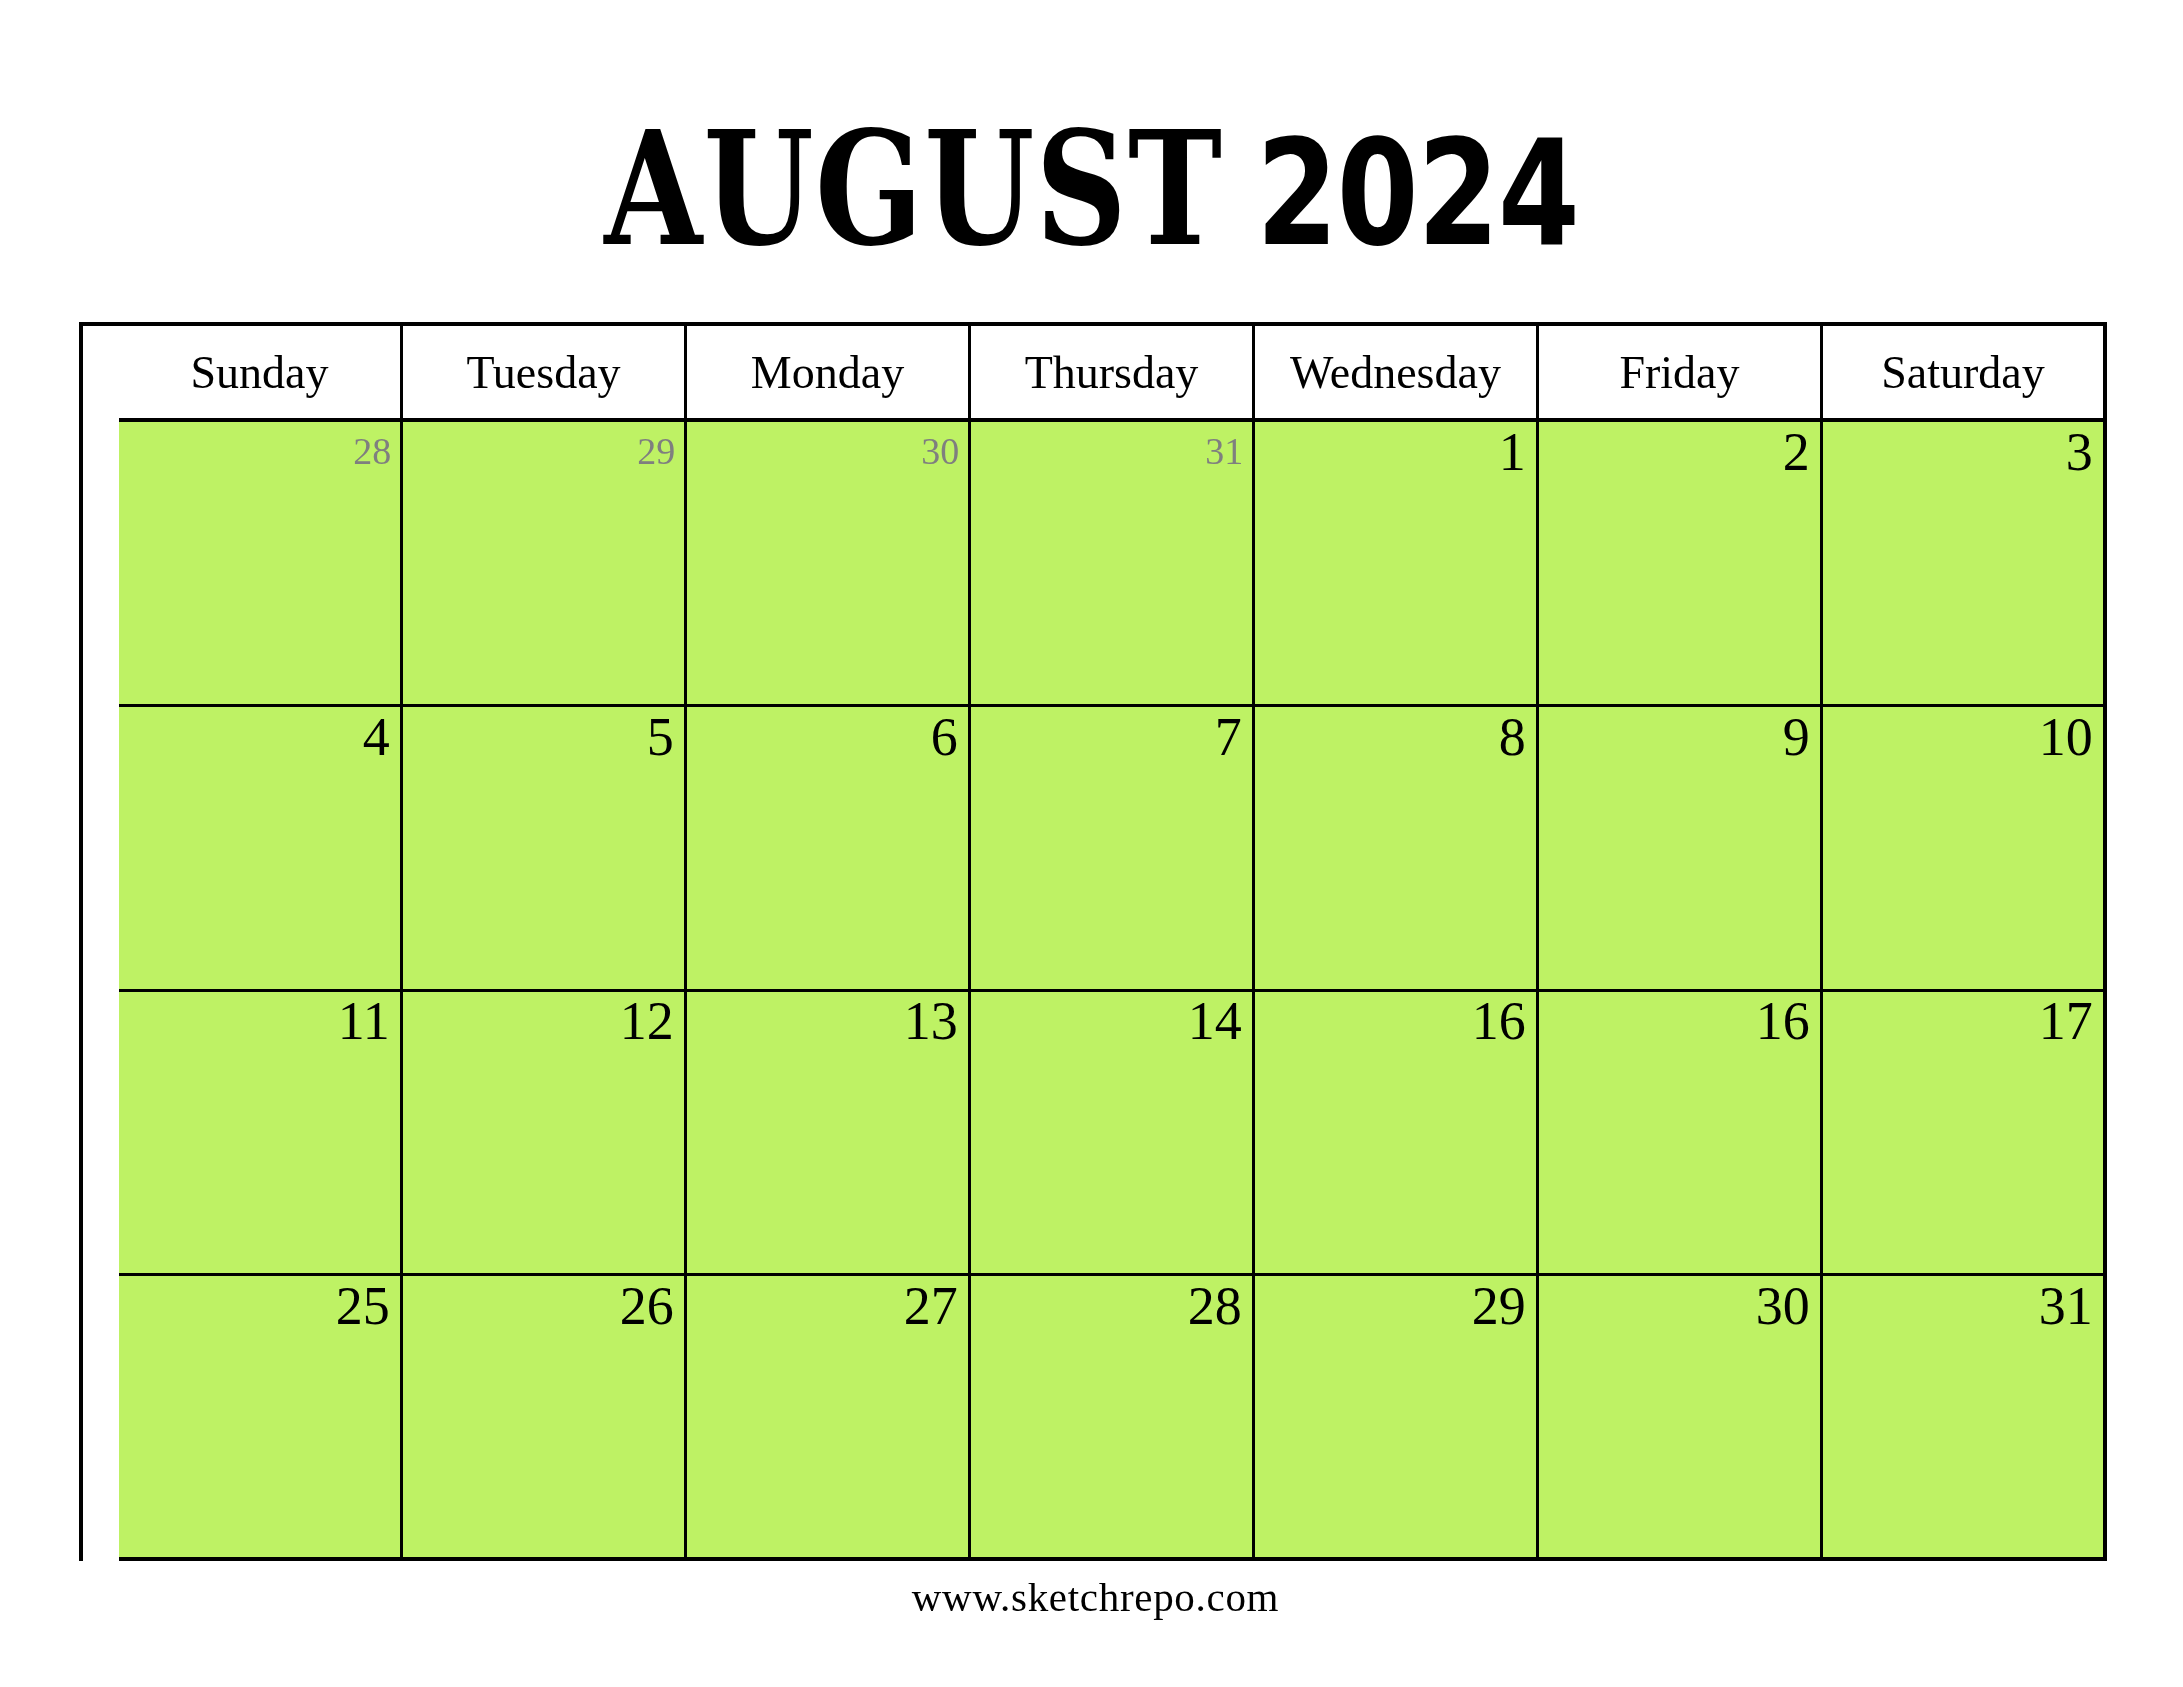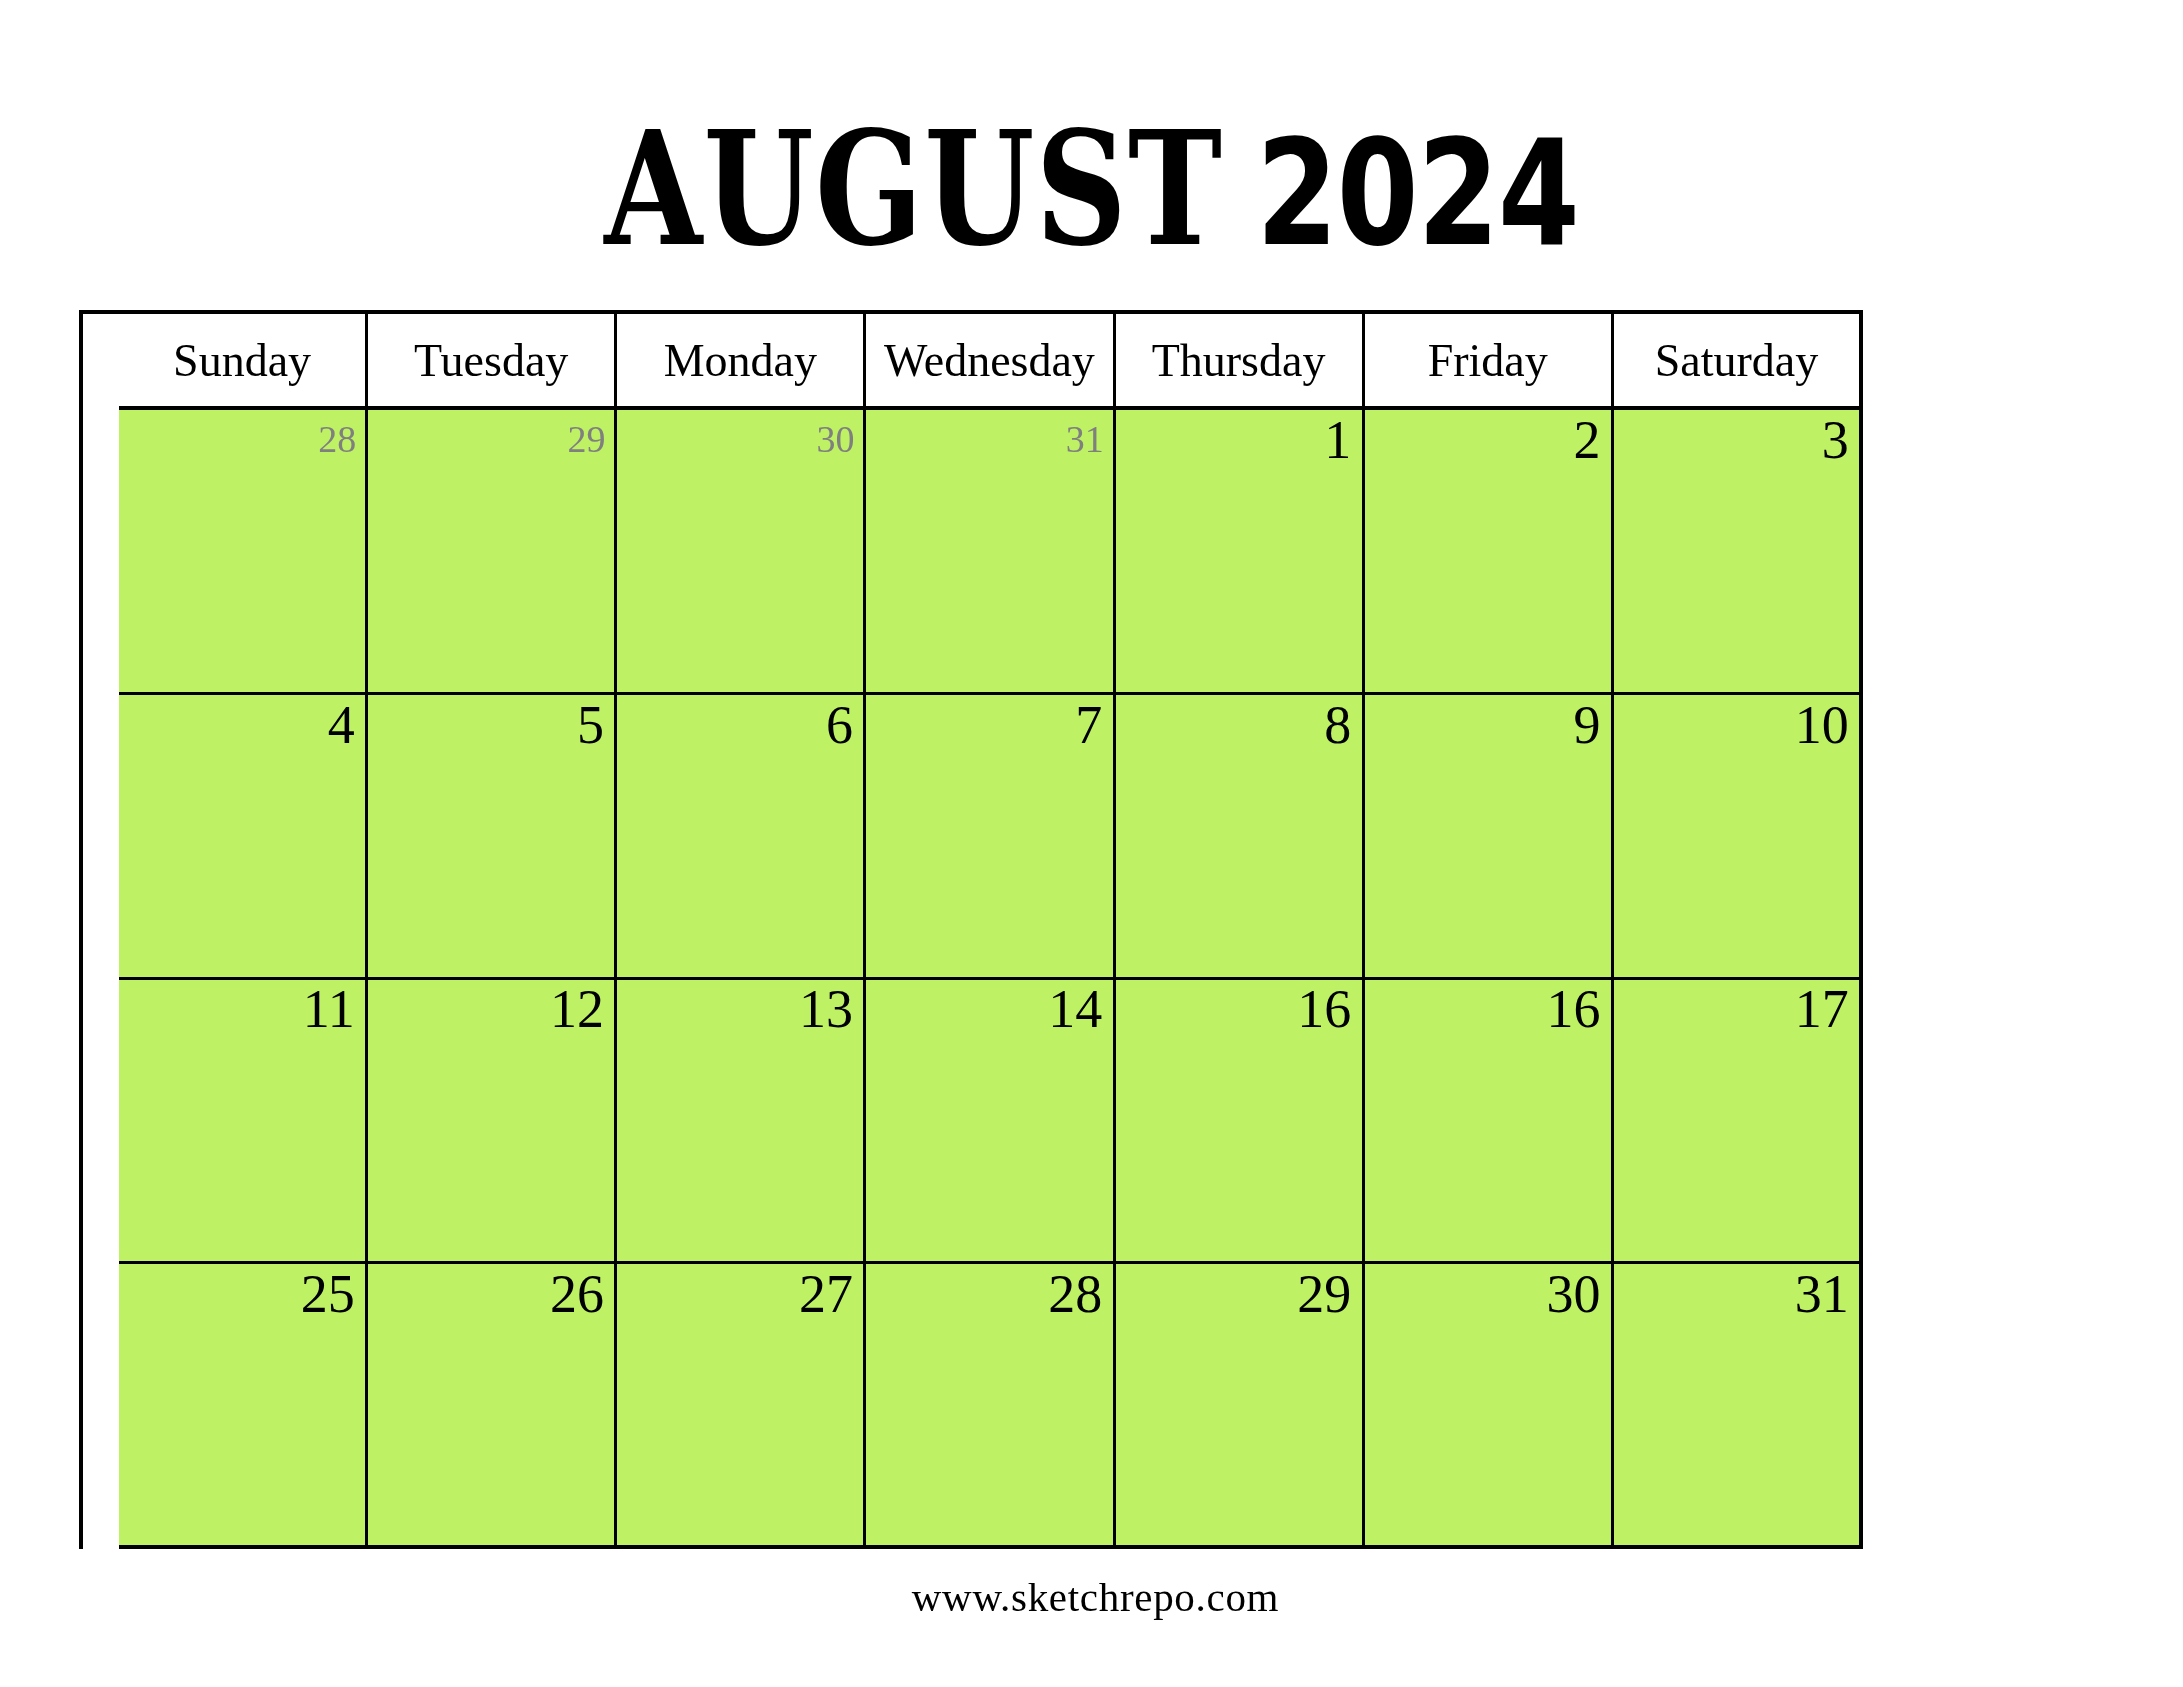--- a/index.html
+++ b/index.html
@@ -40,22 +40,22 @@
     font-family: "DejaVu Sans", "Liberation Sans", sans-serif;
     font-weight: 700;
     font-size: 147px;
     letter-spacing: -1.5px;
   }
 
   
   .calendar {
     position: absolute;
     left: 79px;
-    top: 310px;
-    width: 1784px;
+    top: 322px;
+    width: 2028px;
     height: 1239px;
     box-sizing: border-box;
     border-left: 4.4px solid #000;
     border-top: 4.4px solid #000;
     display: flex;
     flex-direction: column;
     padding-left: 36px;
   }
 
   .weekday-row {
@@ -137,24 +137,24 @@
       <div class="weekday-cell">
         <span>Sunday</span>
       </div>
       <div class="weekday-cell">
         <span>Tuesday</span>
       </div>
       <div class="weekday-cell">
         <span>Monday</span>
       </div>
       <div class="weekday-cell">
+        <span>Thursday</span>
+      </div>
+      <div class="weekday-cell">
         <span>Wednesday</span>
-      </div>
-      <div class="weekday-cell">
-        <span>Thursday</span>
       </div>
       <div class="weekday-cell">
         <span>Friday</span>
       </div>
       <div class="weekday-cell">
         <span>Saturday</span>
       </div>
     </div>
   <div id="weeks-container" style="display:flex;flex-direction:column;flex:1 1 auto;min-height:0;">
       <div class="week-row">

